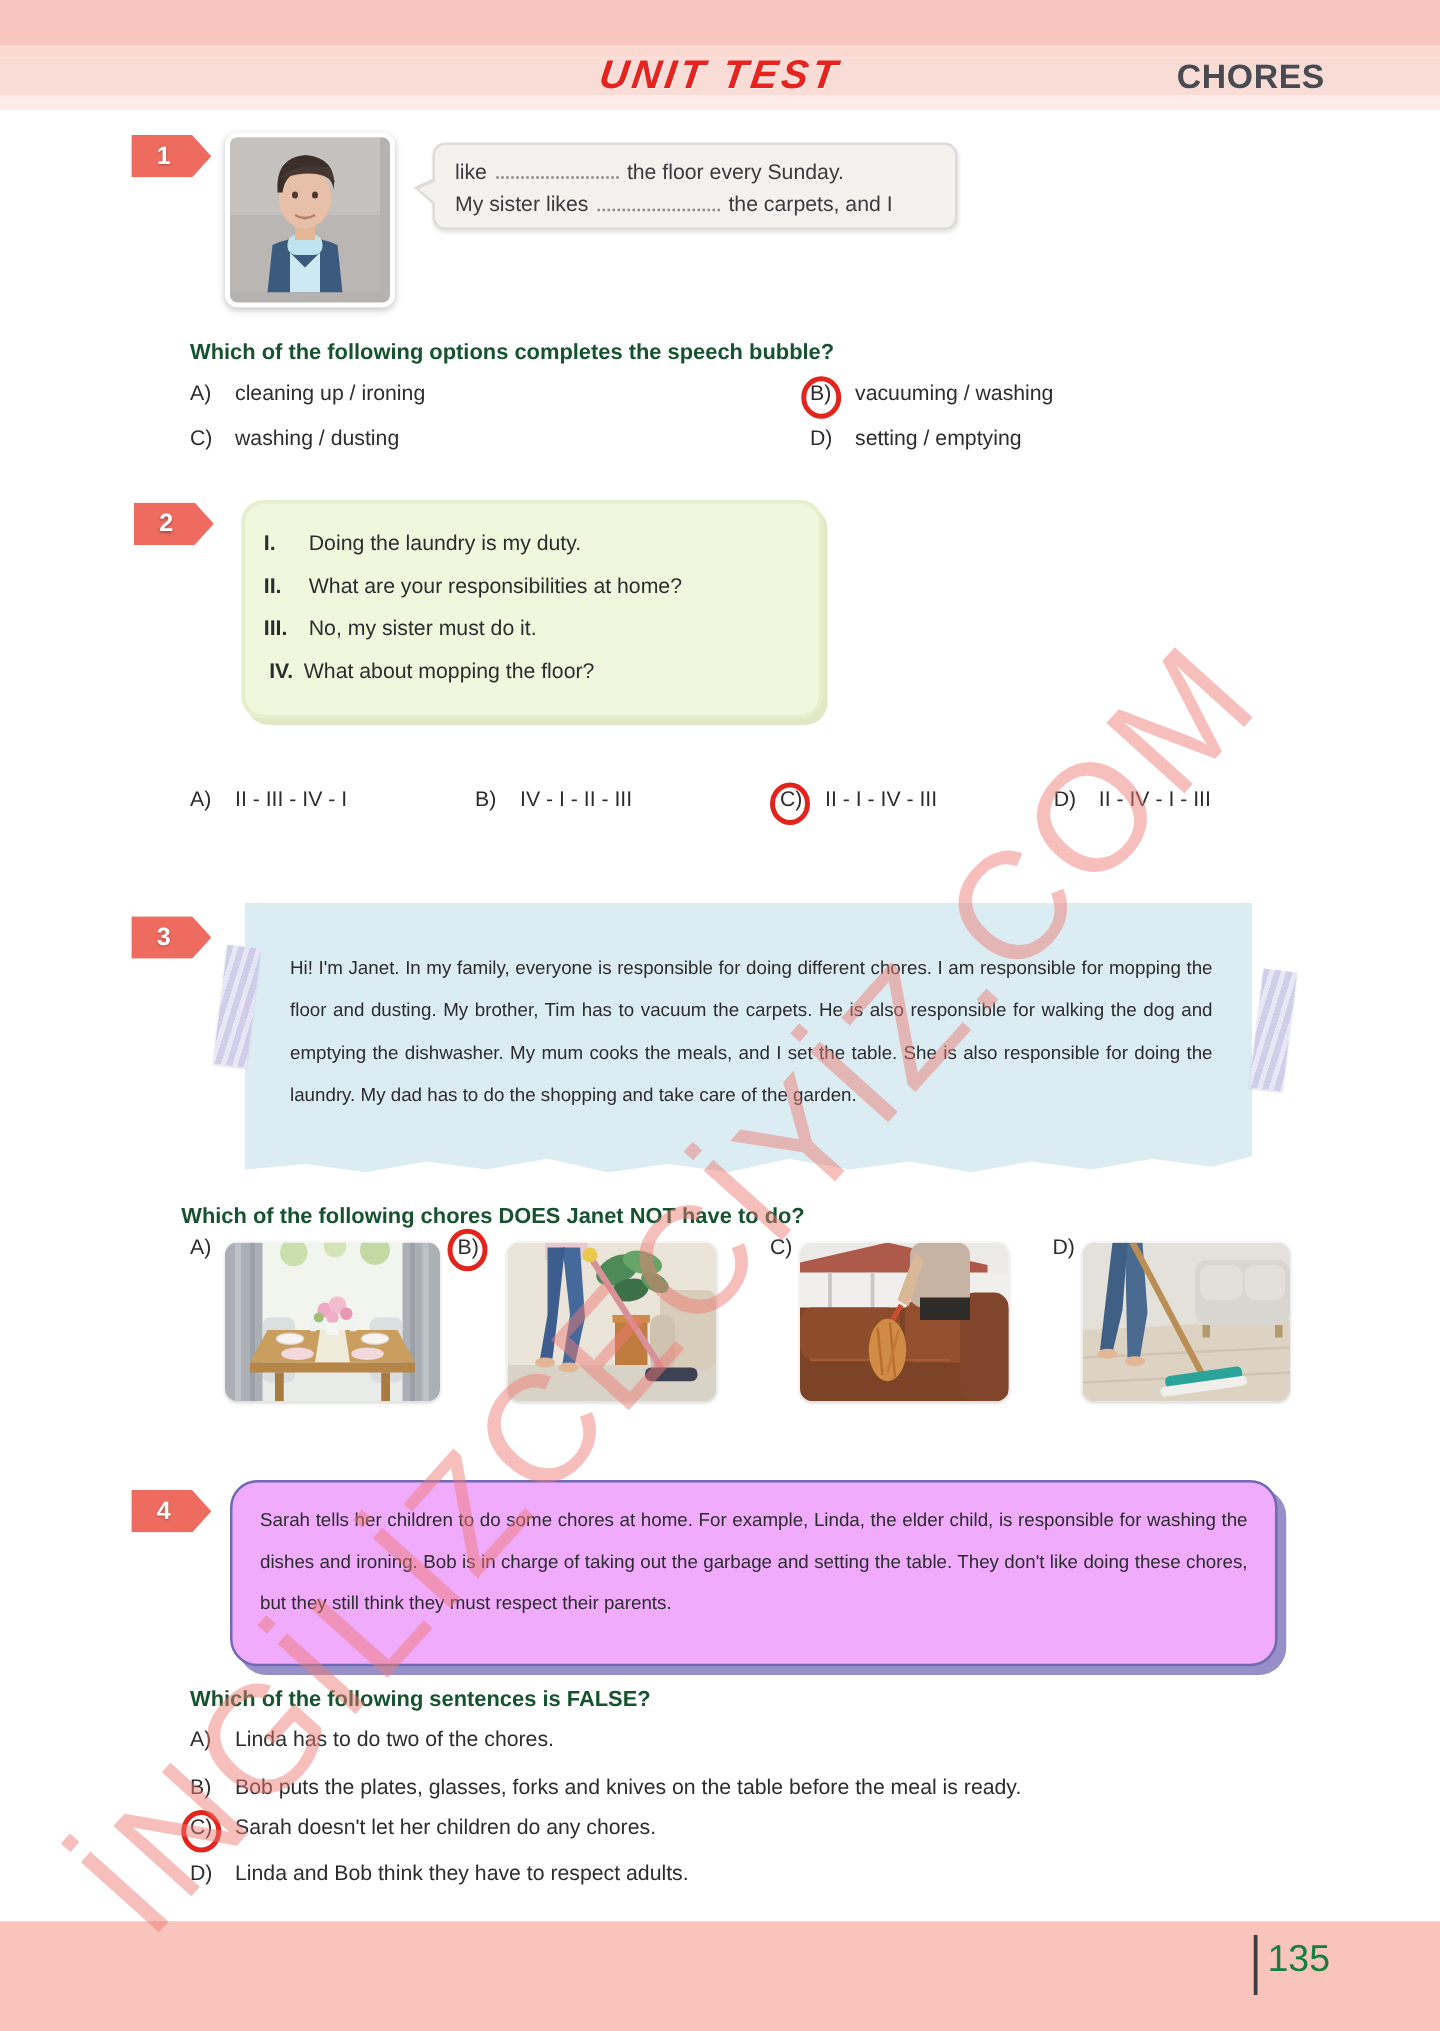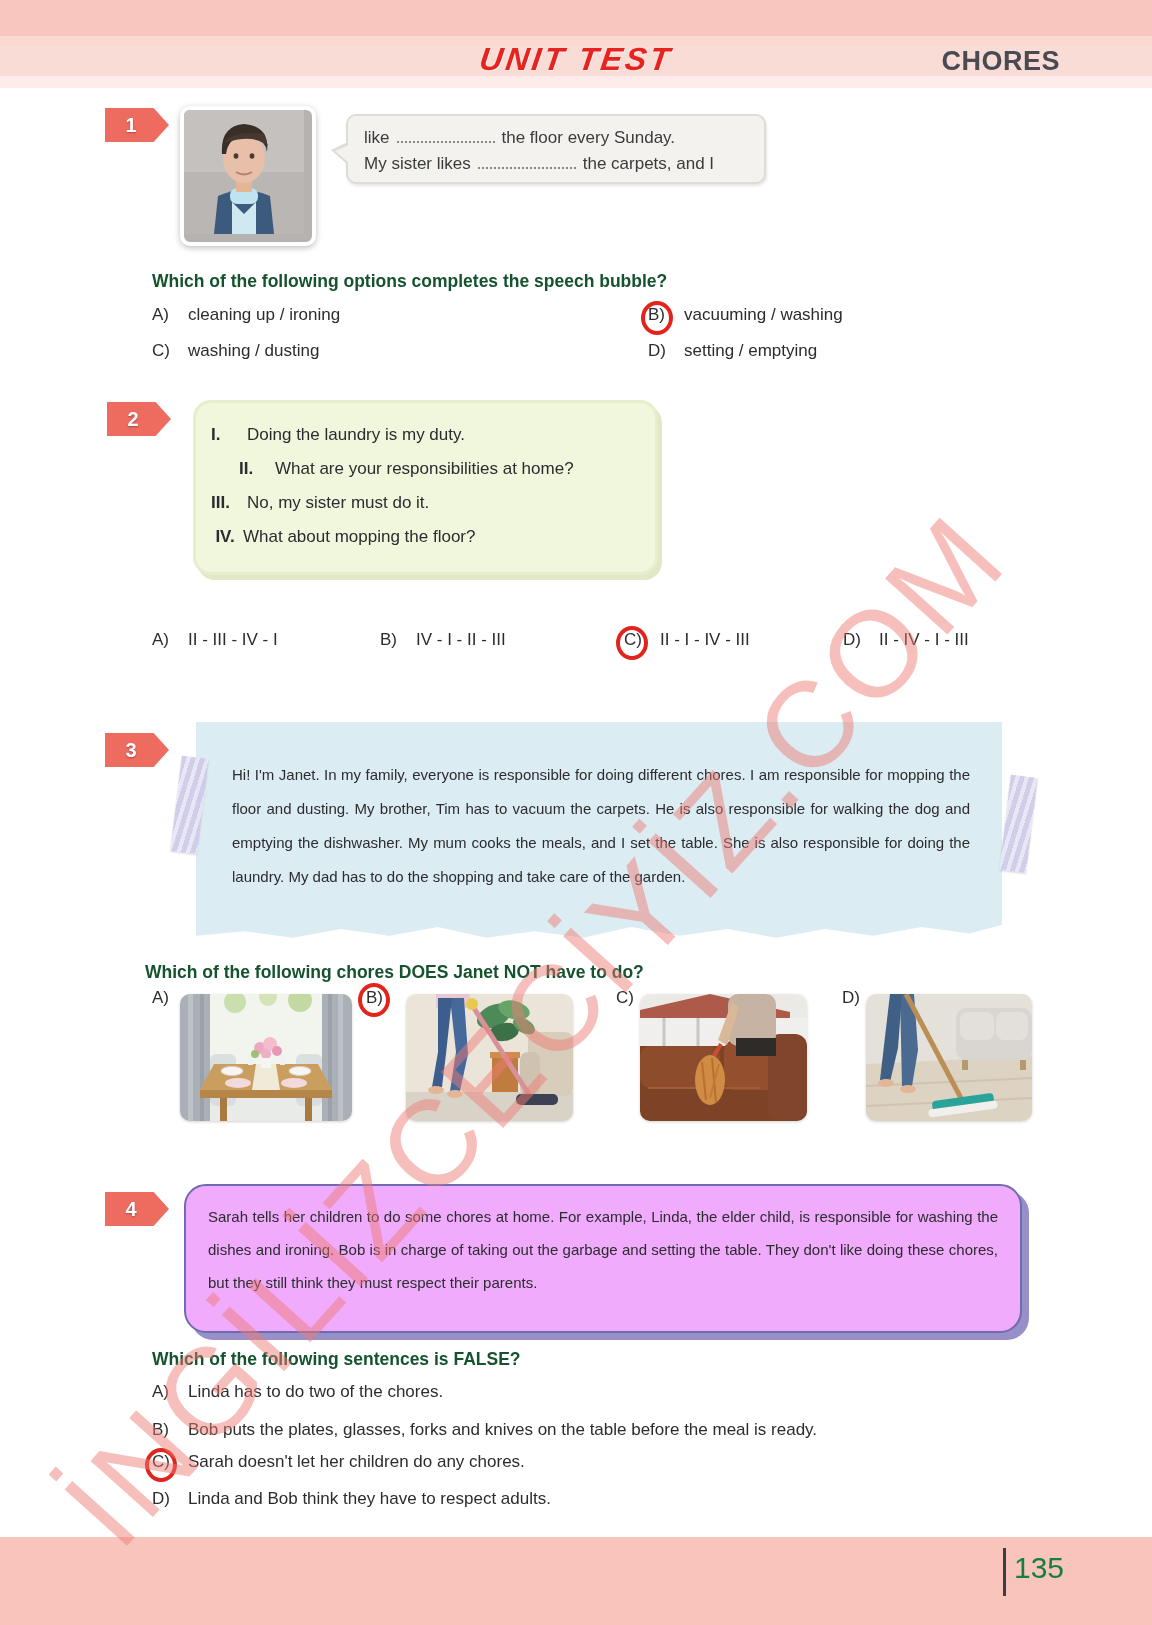--- a/index.html
+++ b/index.html
@@ -133,21 +133,21 @@
       <span>setting / emptying</span>
   </div>
 
   <div class="badge" style="left:107px;top:402px;">2</div>
   <div class="greenbox"></div>
 
   <div class="s-row" style="left:211px;top:425px;">
     <span class="num">I.</span>
       <span>Doing the laundry is my duty.</span>
   </div>
-  <div class="s-row" style="left:211px;top:459px;margin-left:28px;">
+  <div class="s-row" style="left:211px;top:459px;">
     <span class="num">II.</span>
       <span>What are your responsibilities at home?</span>
   </div>
   <div class="s-row" style="left:211px;top:493px;">
     <span class="num">III.</span>
       <span>No, my sister must do it.</span>
   </div>
   <div class="s-row" style="left:207px;top:527px;text-align:center;">
     <span class="num">IV.</span>
       <span>What about mopping the floor?</span>

